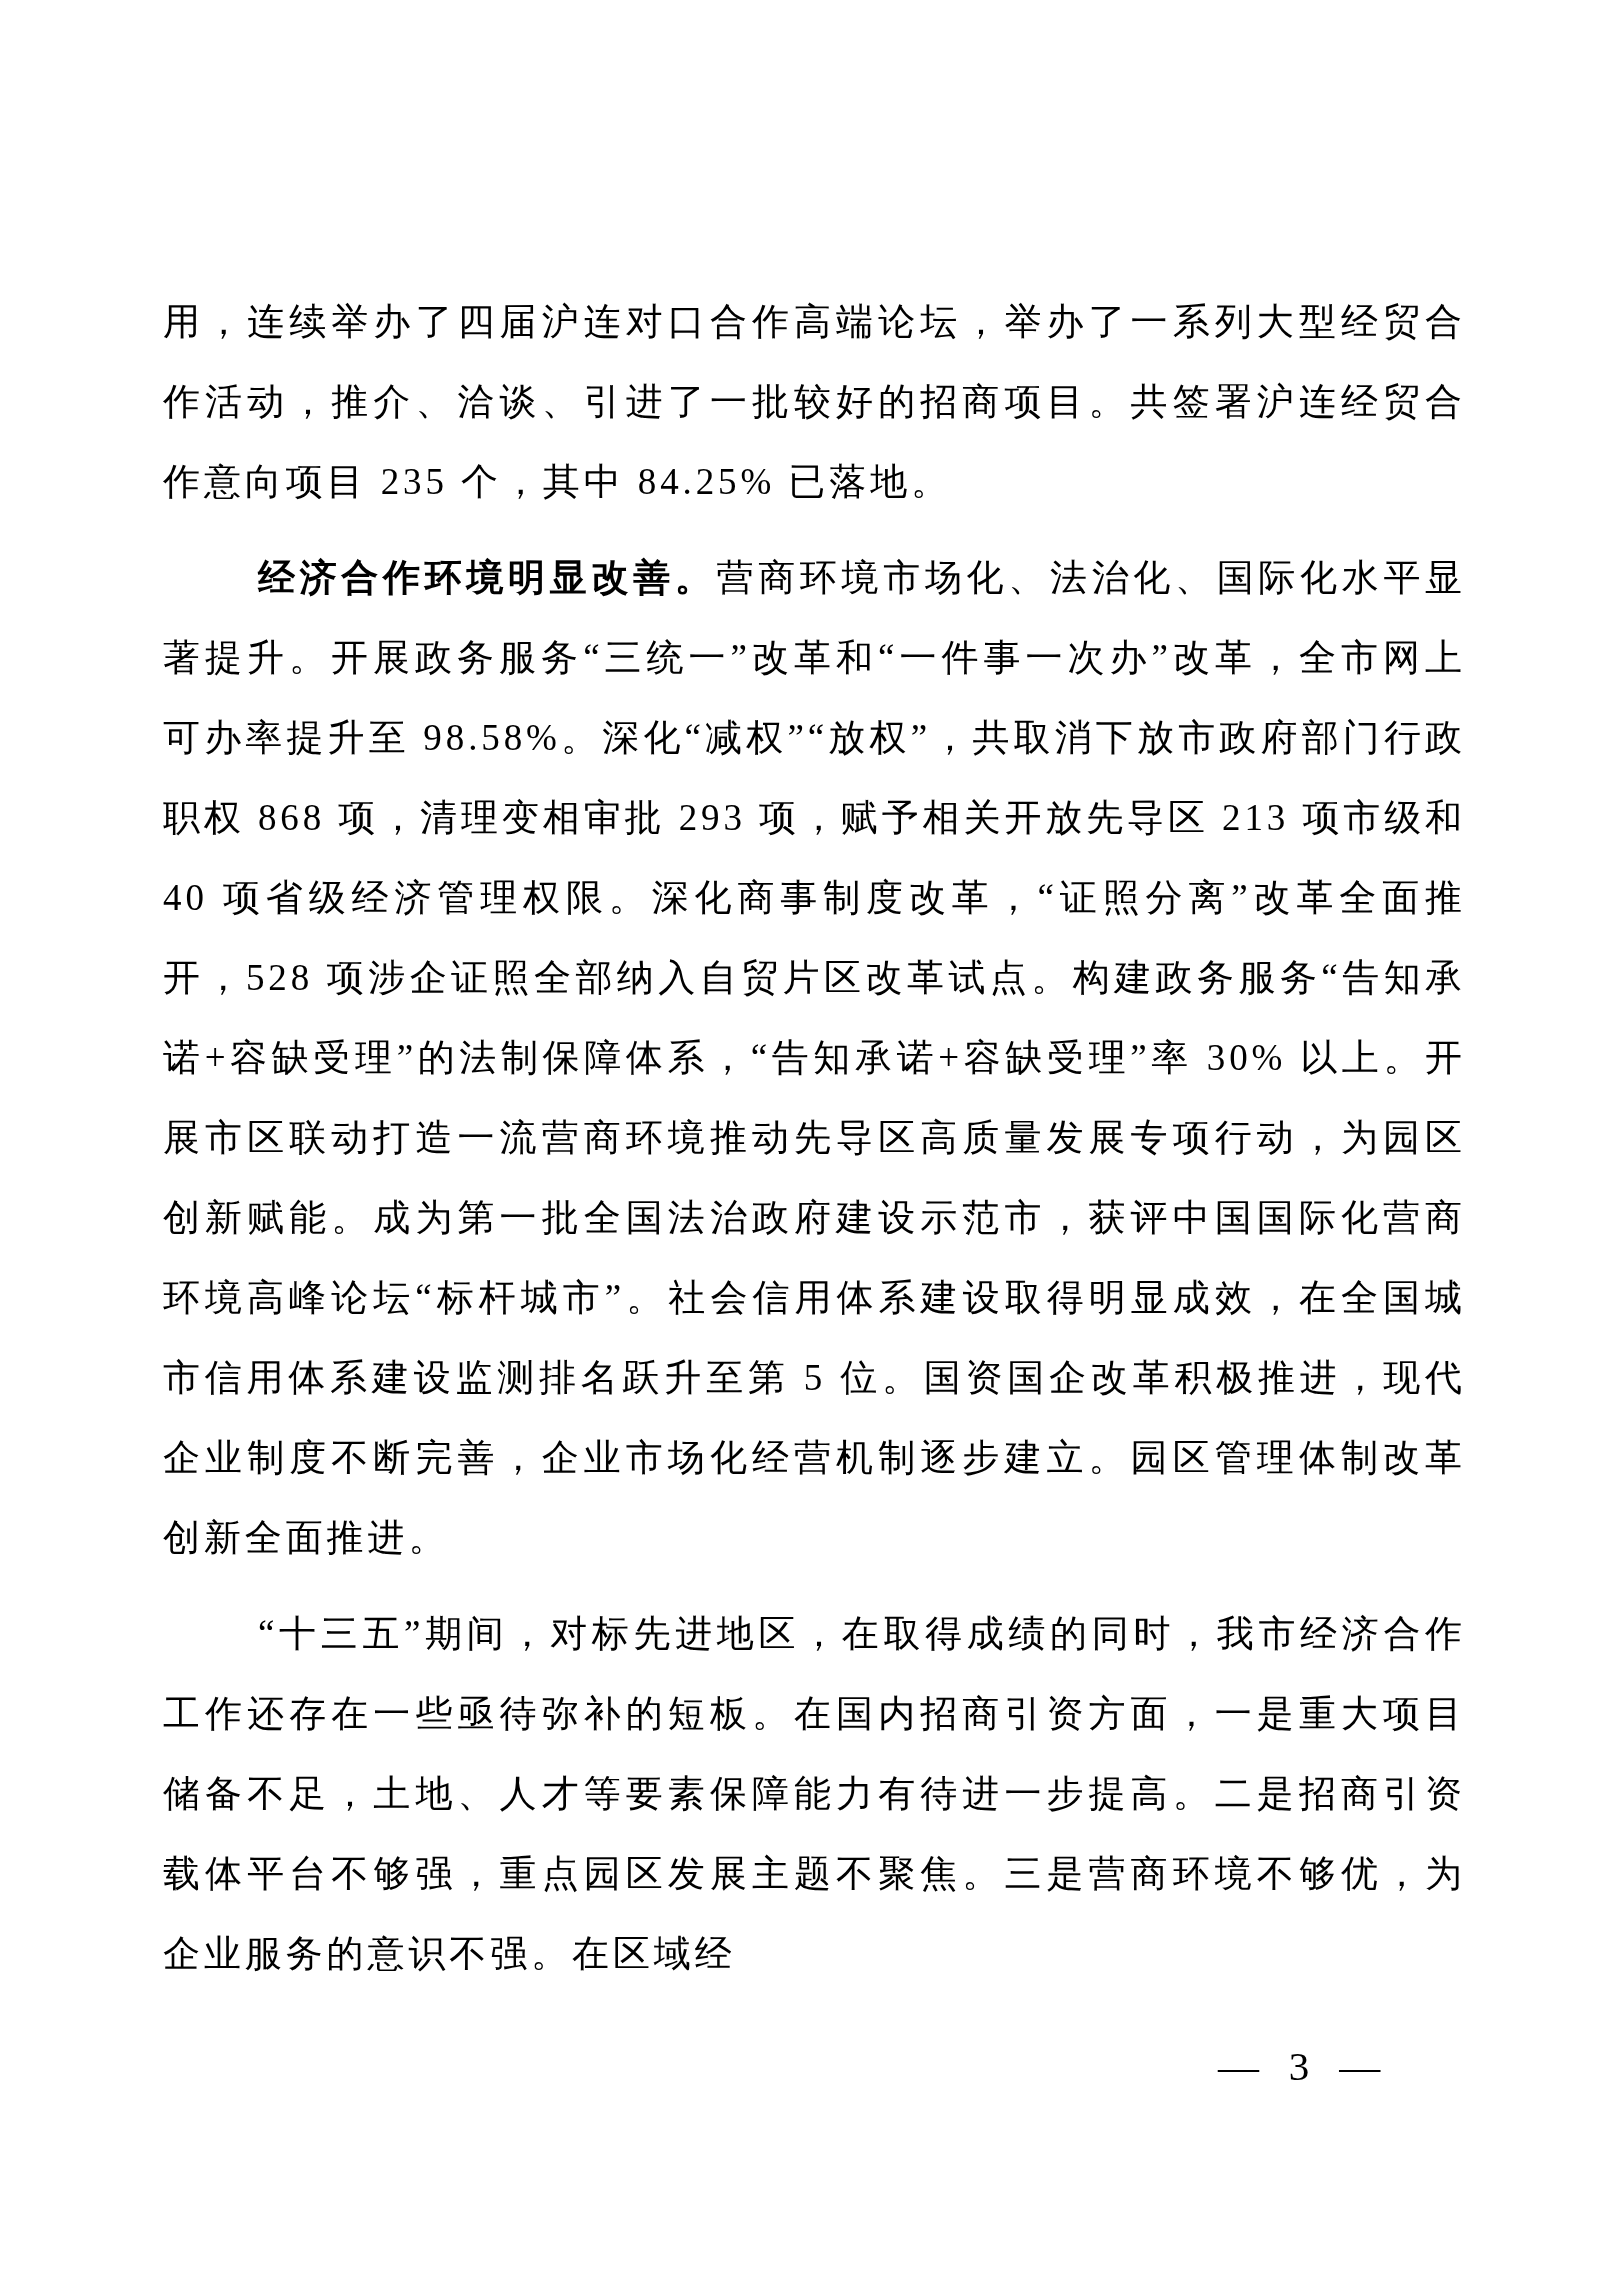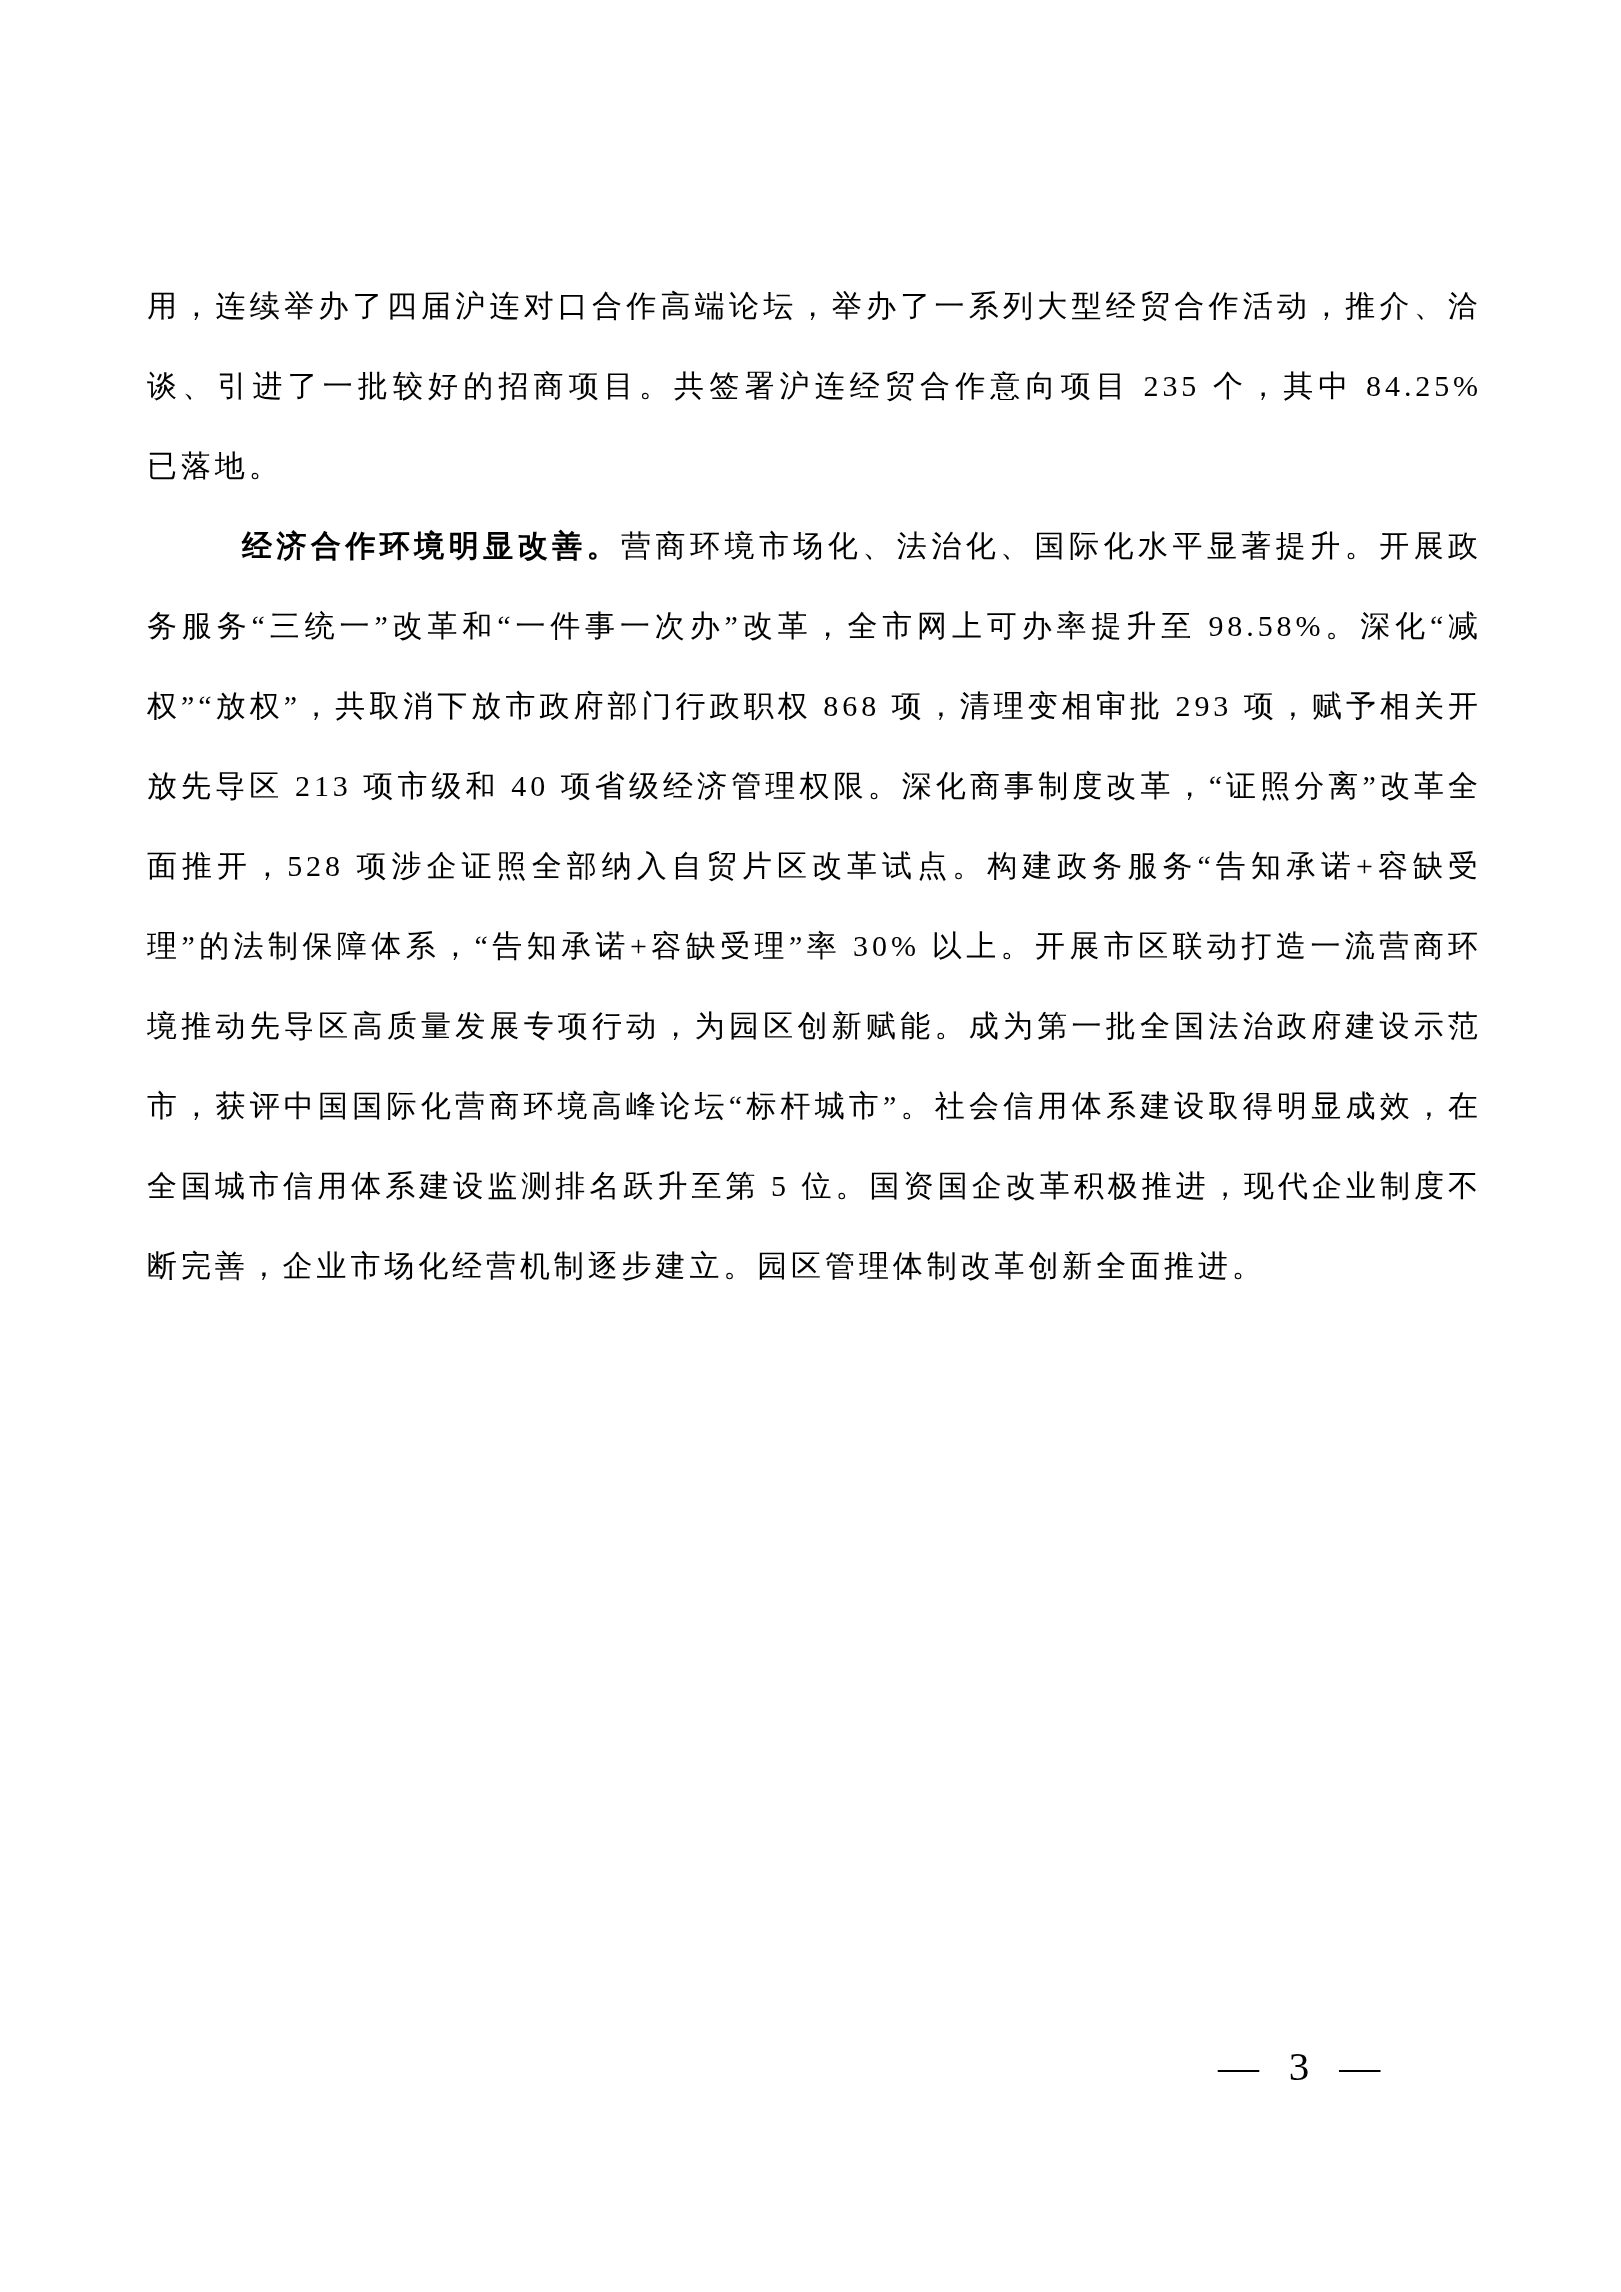--- a/index.html
+++ b/index.html
@@ -16,22 +16,22 @@
     font-family: "Liberation Serif", "DejaVu Serif", serif;
     color: #000000;
   }
   .doc-body {
     position: absolute;
     left: 147px;
     top: 266px;
     width: 1335px;
   }
   .para {
-    margin: 0;
-    font-size: 30px;
+    margin: 16px;
+    font-size: 37px;
     line-height: 80px;
     letter-spacing: 3.9px;
     text-align: justify;
     text-justify: inter-ideograph;
     word-break: break-all;
   }
   .para.indent {
     text-indent: 95px;
   }
   .run {
@@ -57,18 +57,19 @@
     color: #000000;
   }
 </style>
 </head>
 <body>
 
 <div class="page">
   <div class="doc-body">
       <p class="para"><span class="run">用，连续举办了四届沪连对口合作高端论坛，举办了一系列大型经贸合作活动，推介、洽谈、引进了一批较好的招商项目。共签署沪连经贸合作意向项目 235 个，其中 84.25% 已落地。</span></p>
       <p class="para indent"><span class="run bold">经济合作环境明显改善。</span><span class="run">营商环境市场化、法治化、国际化水平显著提升。开展政务服务“三统一”改革和“一件事一次办”改革，全市网上可办率提升至 98.58%。深化“减权”“放权”，共取消下放市政府部门行政职权 868 项，清理变相审批 293 项，赋予相关开放先导区 213 项市级和 40 项省级经济管理权限。深化商事制度改革，“证照分离”改革全面推开，528 项涉企证照全部纳入自贸片区改革试点。构建政务服务“告知承诺+容缺受理”的法制保障体系，“告知承诺+容缺受理”率 30% 以上。开展市区联动打造一流营商环境推动先导区高质量发展专项行动，为园区创新赋能。成为第一批全国法治政府建设示范市，获评中国国际化营商环境高峰论坛“标杆城市”。社会信用体系建设取得明显成效，在全国城市信用体系建设监测排名跃升至第 5 位。国资国企改革积极推进，现代企业制度不断完善，企业市场化经营机制逐步建立。园区管理体制改革创新全面推进。</span></p>
+      <p class="para indent"><span class="run">“十三五”期间，对标先进地区，在取得成绩的同时，我市经济合作工作还存在一些亟待弥补的短板。在国内招商引资方面，一是重大项目储备不足，土地、人才等要素保障能力有待进一步提高。二是招商引资载体平台不够强，重点园区发展主题不聚焦。三是营商环境不够优，为企业服务的意识不强。在区域经</span></p>
     </div>
   <div class="footer">
     <span class="page-number">— 3 —</span>
   </div>
 </div>
 
 
 </body></html>

